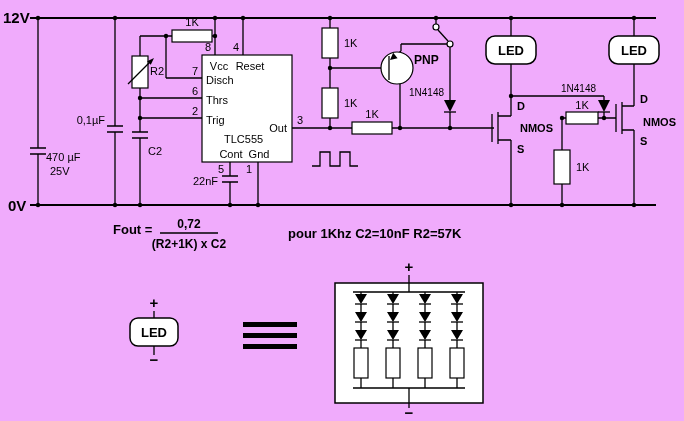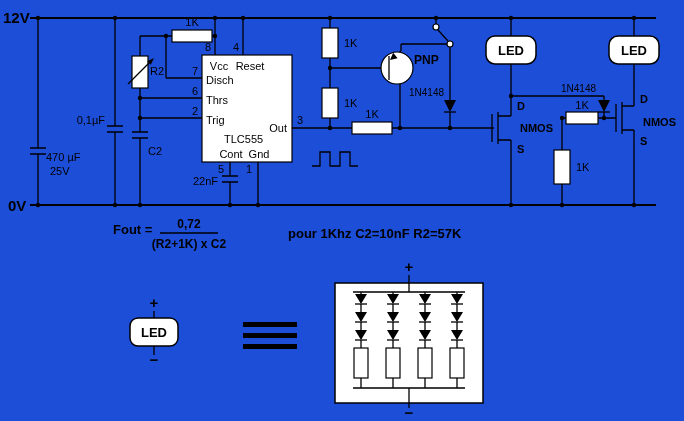--- a/index.html
+++ b/index.html
@@ -1,16 +1,16 @@
 <!DOCTYPE html>
 <html><head>
 <meta charset="utf-8">
 <style>
   html,body{margin:0;padding:0;background:#fff;}
-  .canvas{position:relative;width:684px;height:421px;background:#1d4ed8;overflow:hidden;}
+  .canvas{position:relative;width:684px;height:421px;background:#f0abfc;overflow:hidden;}
   svg{display:block;}
   text{font-family:"Liberation Sans",sans-serif;font-size:11px;fill:#000;}
   .b{font-weight:bold;}
   .s15{font-size:15px;}
   .s13{font-size:13px;}
   .s12{font-size:12px;}
   .s10{font-size:10px;}
   .w{stroke:#000;stroke-width:1.3;fill:none;}
   .w2{stroke:#000;stroke-width:2;fill:none;}
   .cmp{stroke:#000;stroke-width:1.2;fill:#fff;}

